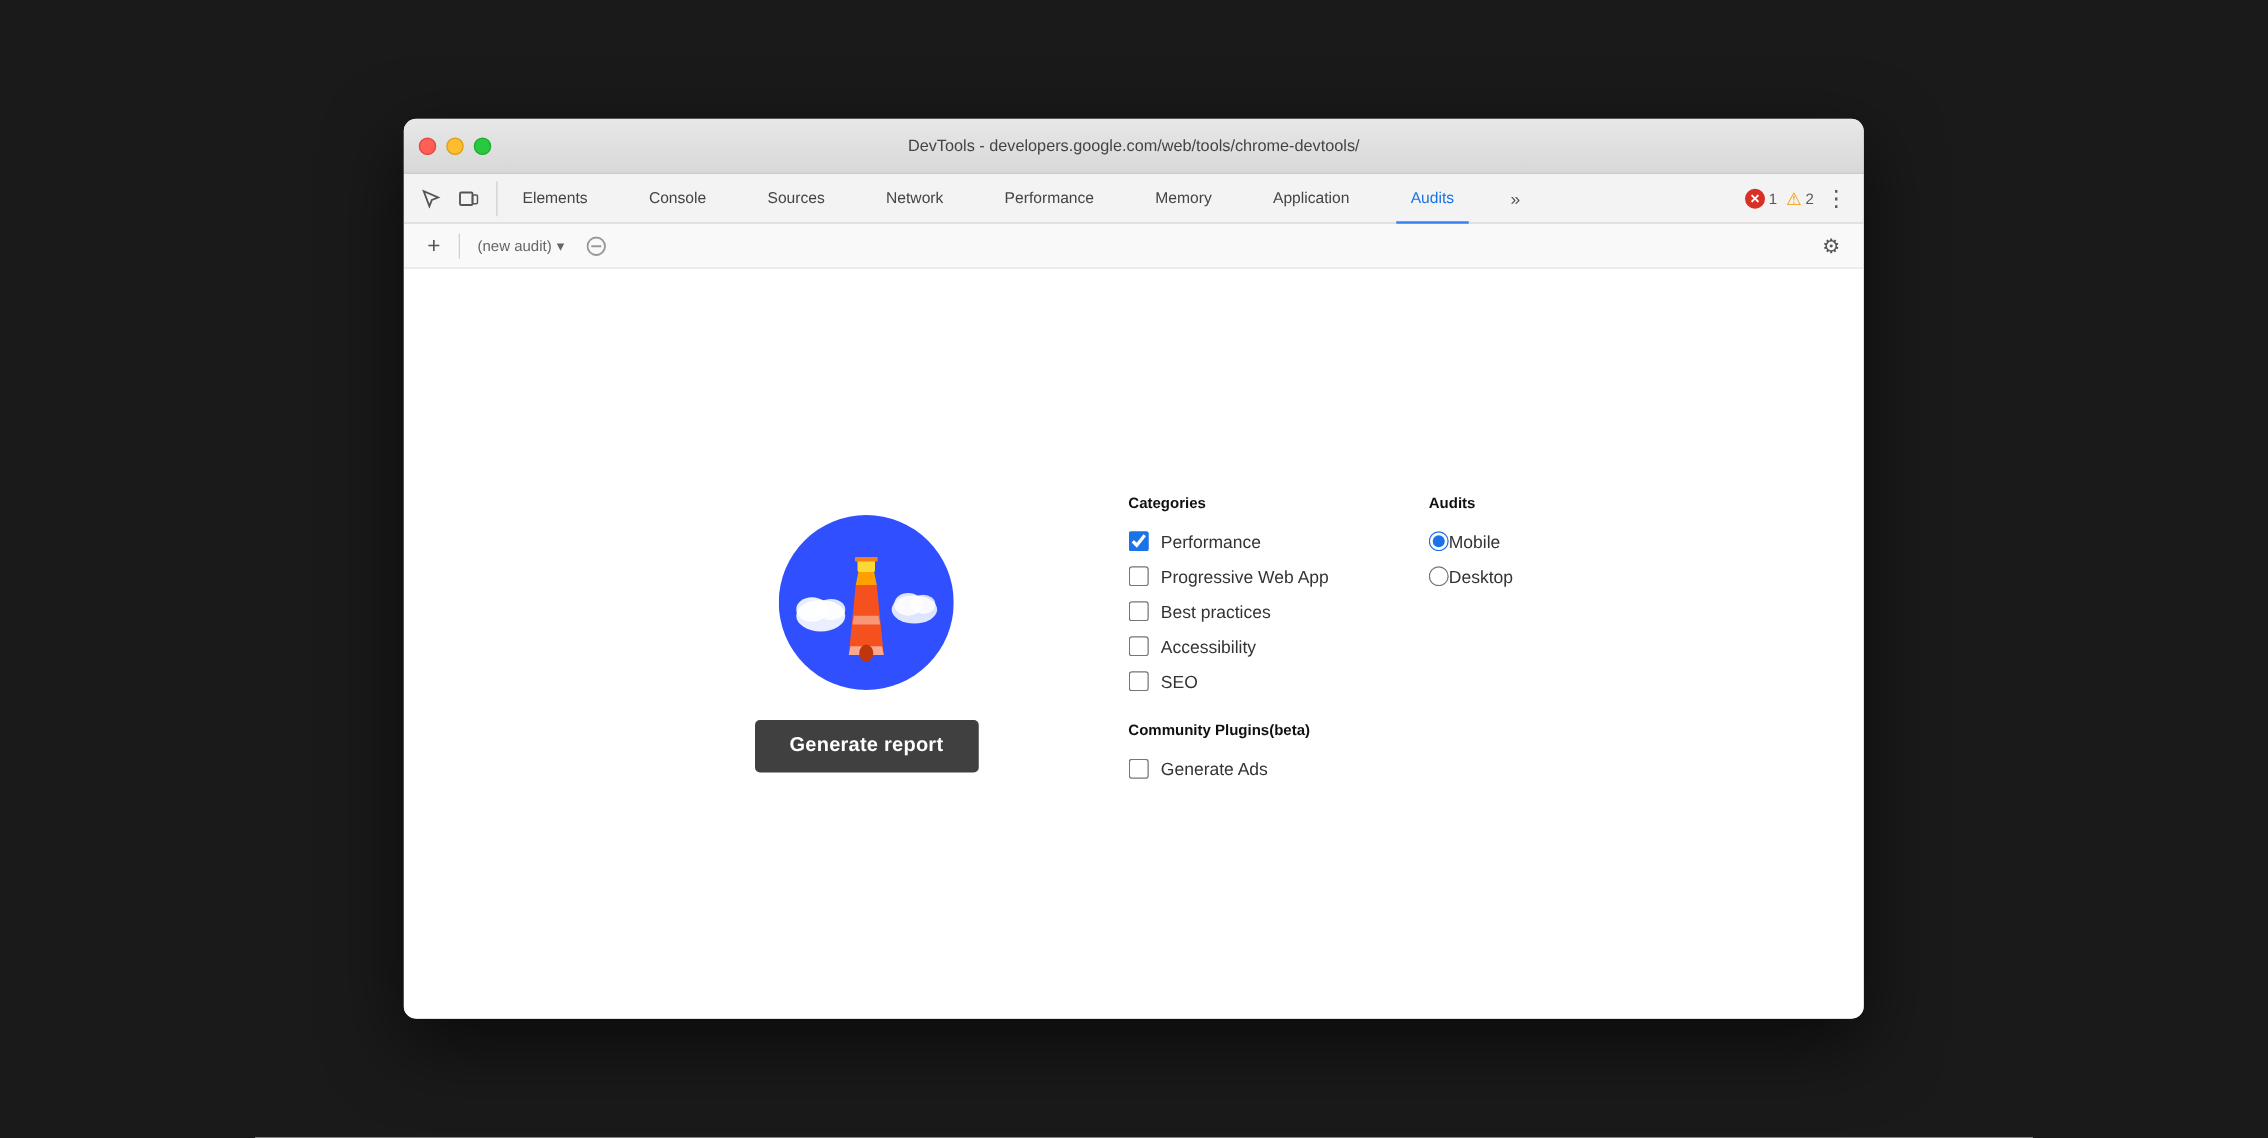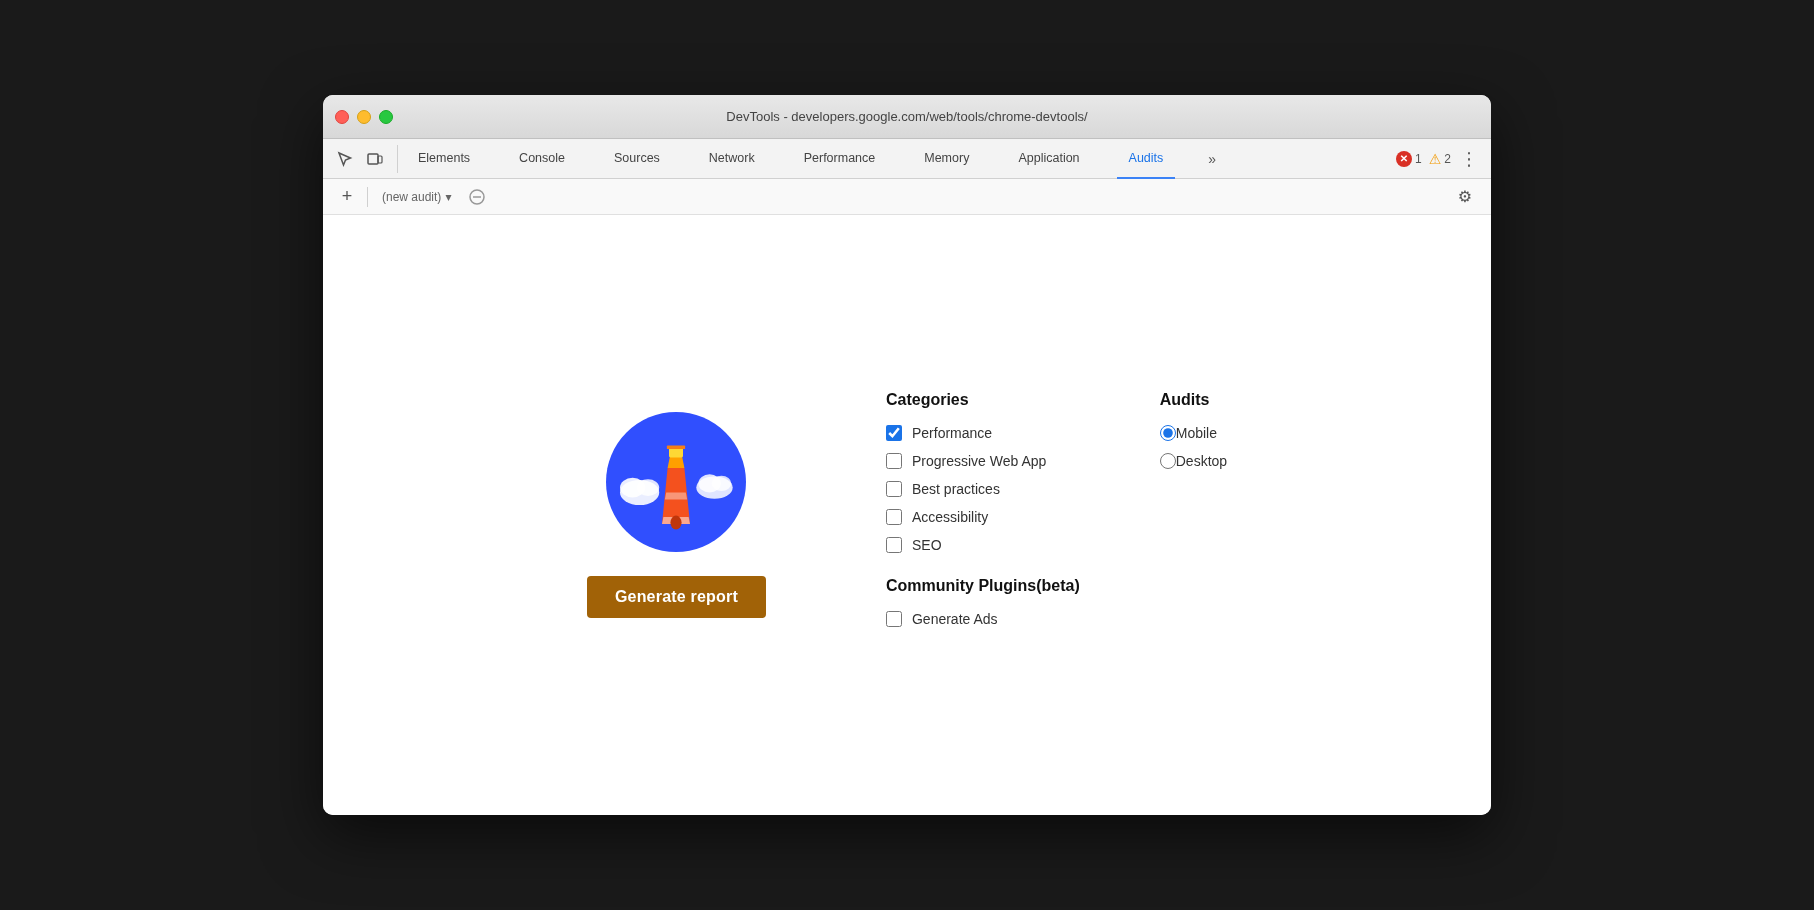--- a/index.html
+++ b/index.html
@@ -244,21 +244,21 @@
       gap: 24px;
       max-width: 360px;
     }
 
     .lighthouse-logo {
       width: 140px;
       height: 140px;
     }
 
     .generate-btn {
-      background: #a16207;
+      background: #404040;
       color: #fff;
       border: none;
       border-radius: 4px;
       padding: 12px 28px;
       font-size: 16px;
       font-weight: 600;
       cursor: pointer;
       letter-spacing: 0.2px;
     }
 
@@ -274,21 +274,21 @@
       text-decoration: none;
     }
 
     
     .audit-right {
       display: flex;
       gap: 80px;
     }
 
     .audit-section-title {
-      font-size: 16px;
+      font-size: 12px;
       font-weight: 700;
       color: #111;
       margin-bottom: 16px;
     }
 
     .checkbox-item {
       display: flex;
       align-items: center;
       gap: 10px;
       margin-bottom: 12px;

